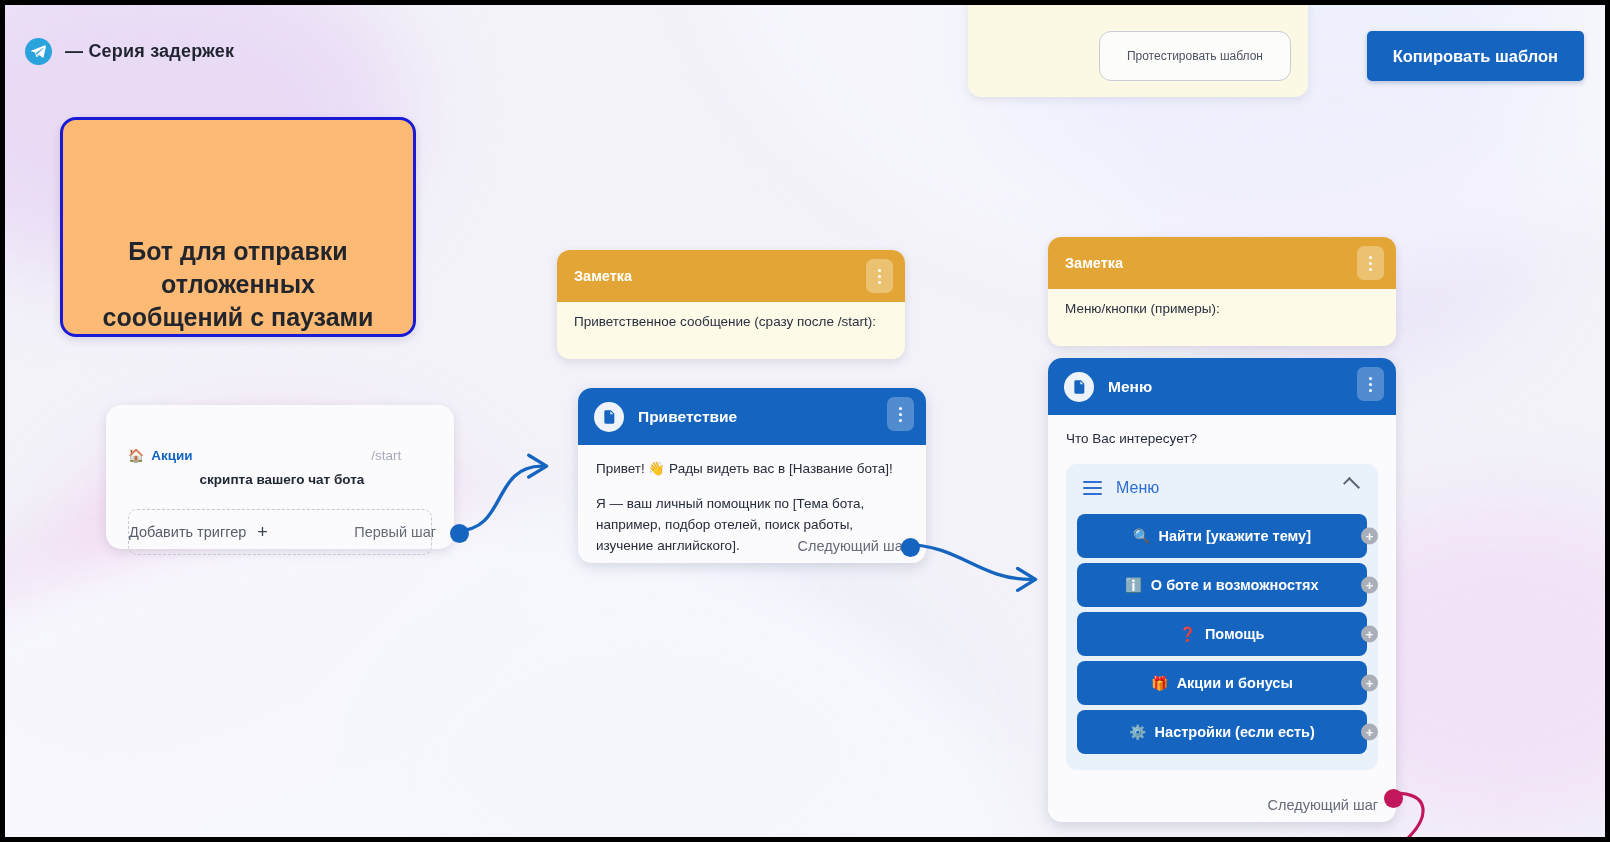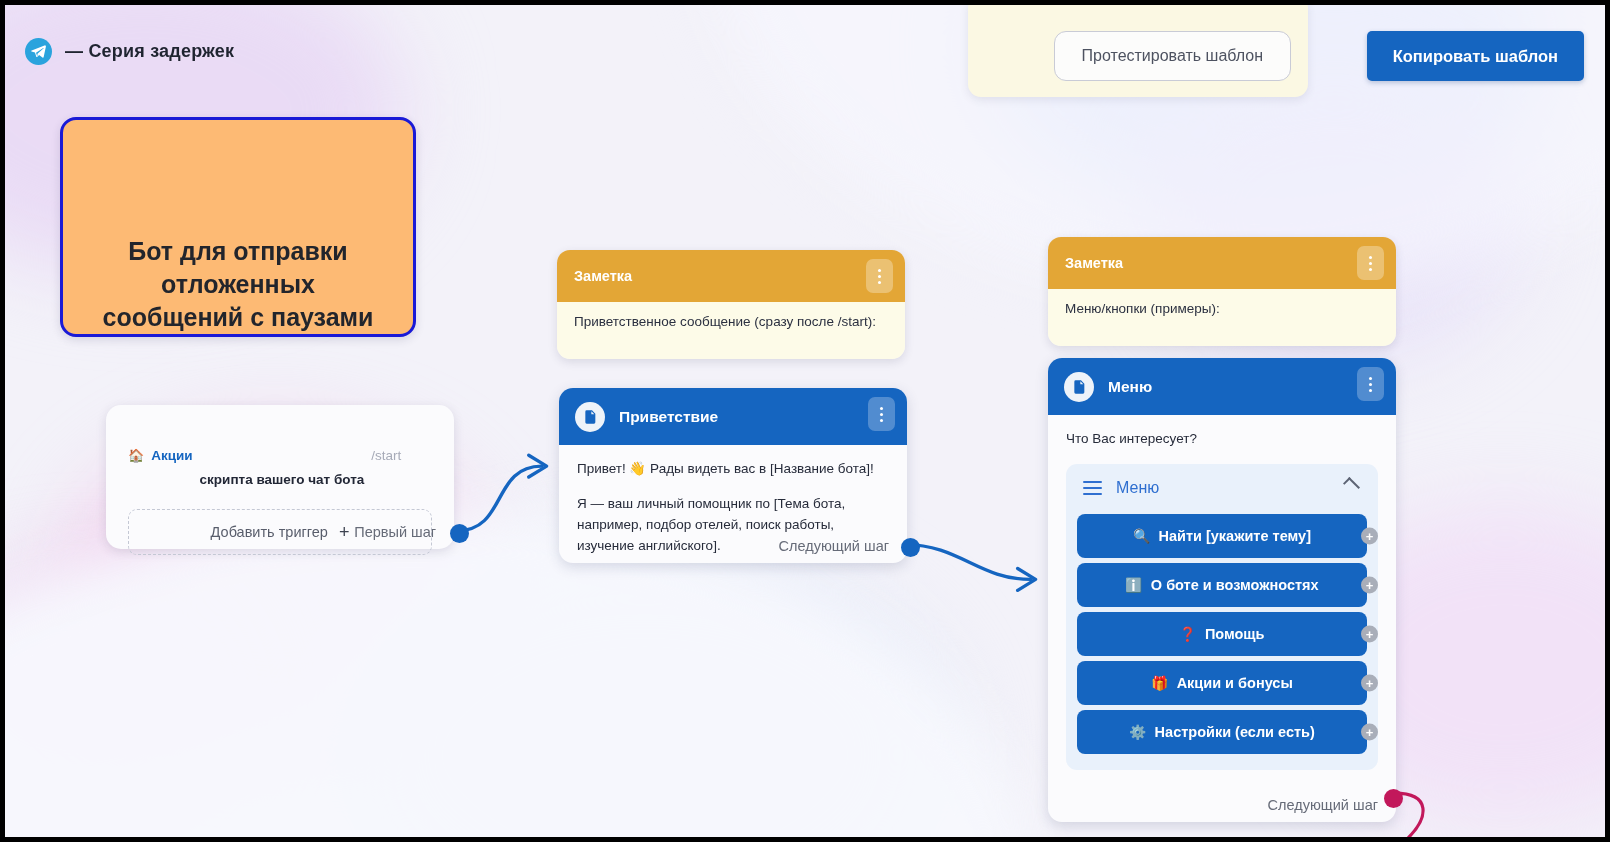--- a/index.html
+++ b/index.html
@@ -53,21 +53,21 @@
   .tg-icon svg { width: 17px; height: 17px; display: block; }
   .page-title {
     font-size: 18px; font-weight: bold; color: #1f2430; letter-spacing: .2px;
     white-space: nowrap;
   }
   .btn-test {
     position: absolute; right: 314px; top: 26px;
     height: 50px; padding: 0 27px;
     border: 1px solid #c9cbd6; border-radius: 12px;
     background: rgba(252,252,254,.88); color: #4d5260;
-    font-size: 16px; font-family: "Liberation Sans", sans-serif;
+    font-size: 12px; font-family: "Liberation Sans", sans-serif;
     cursor: pointer; pointer-events: auto;
     display: flex; align-items: center; justify-content: center;
     white-space: nowrap;
   }
   .btn-copy {
     position: absolute; right: 21px; top: 26px;
     height: 50px; padding: 0 26px;
     border: none; border-radius: 5px;
     background: #1565c0; color: #fff;
     font-size: 16.5px; font-weight: bold; font-family: "Liberation Sans", sans-serif;
@@ -108,21 +108,21 @@
     padding: 19px 22px 0 22px;
   }
   .start-head { display: flex; align-items: center; gap: 7px; font-size: 13.5px; white-space: nowrap; }
   .home-ic { font-size: 13px; line-height: 1; color: #1565c0; }
   .start-blue { color: #1565c0; font-weight: bold; }
   .start-bold { color: #222736; font-weight: bold; margin-top: 48px; }
   .start-grey { color: #a7abb8; }
   .add-trigger {
     margin-top: 22px; height: 46px;
     border: 1px dashed #c4c8d4; border-radius: 9px;
-    display: flex; align-items: center; justify-content: center; gap: 11px;
+    display: flex; align-items: center; justify-content: flex-start; gap: 11px;
     color: #585d6b; font-size: 14.5px; cursor: pointer; background: transparent;
     width: 100%; font-family: "Liberation Sans", sans-serif;
   }
   .add-plus { font-size: 18px; color: #3d4250; line-height: 1; }
   .next-label {
     position: absolute; right: 18px; bottom: 9px;
     font-size: 14.5px; color: #666b78; white-space: nowrap;
   }
 
   
@@ -159,21 +159,21 @@
   }
   .msg-ic {
     width: 30px; height: 30px; border-radius: 50%; background: #eef3f9;
     display: flex; align-items: center; justify-content: center; flex: 0 0 auto;
   }
   .msg-ic svg { width: 16px; height: 16px; display: block; }
   .msg-title { color: #fff; font-size: 15.5px; font-weight: bold; }
   .msg-body { padding: 14px 18px 0 18px; font-size: 13.5px; color: #262b3a; line-height: 1.55; }
   .msg-body p + p { margin-top: 14px; }
 
-  .card-greeting { left: 554px; top: 383px; width: 348px; height: 175px; }
+  .card-greeting { left: 573px; top: 383px; width: 348px; height: 175px; }
   .card-menu     { left: 1043px; top: 353px; width: 348px; height: 464px; }
 
   
   .menu-panel {
     margin: 14px 18px 0 18px; background: #e9f1fb; border-radius: 11px;
     padding: 11px 11px 16px 11px;
   }
   .menu-panel-head {
     display: flex; align-items: center; gap: 14px;
     padding: 4px 6px 12px 6px; position: relative;

